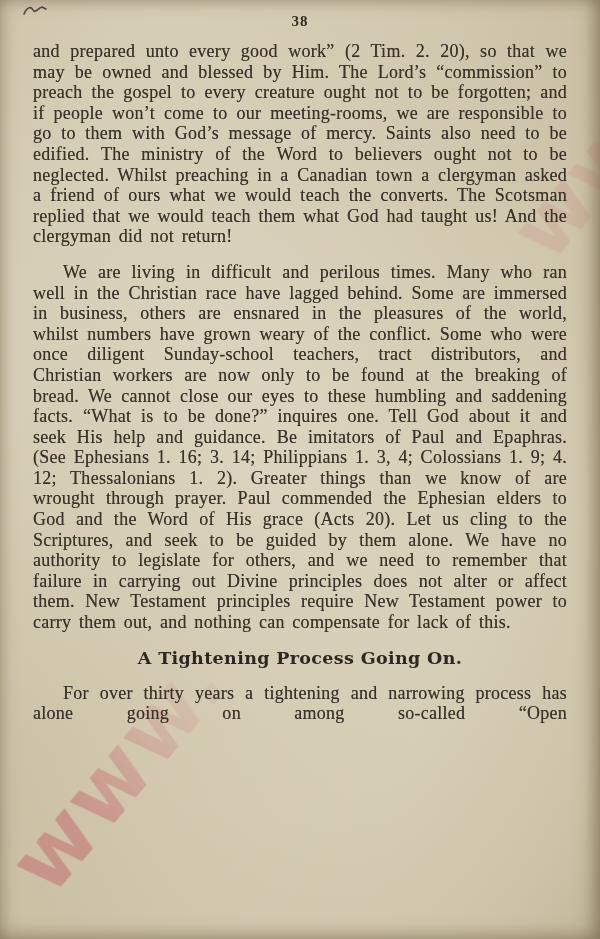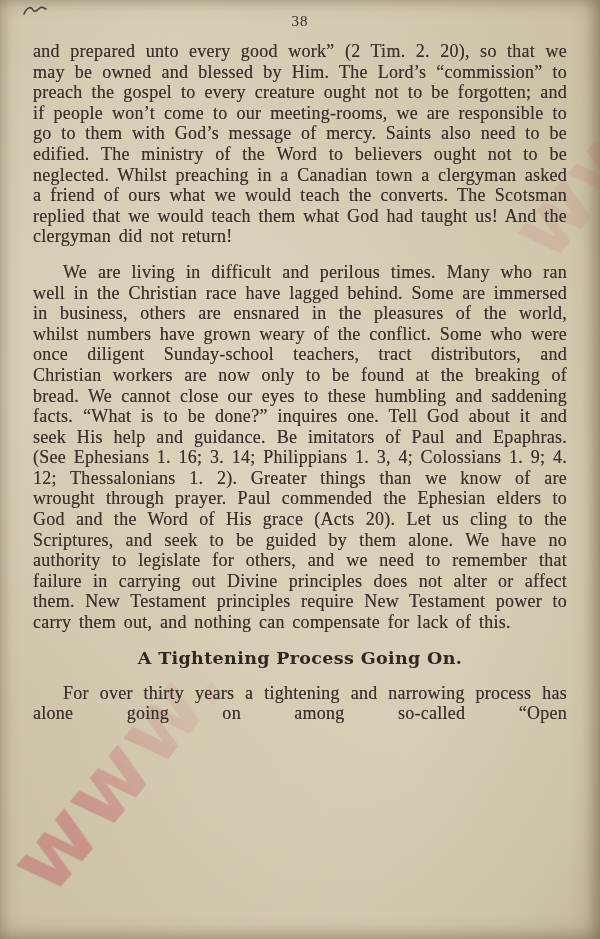--- a/index.html
+++ b/index.html
@@ -25,21 +25,21 @@
     font-family: "Liberation Serif", serif;
     color: #38322b;
   }
   .content {
     position: relative;
     z-index: 2;
     padding: 13px 33px 0 33px;
   }
   .page-number {
     text-align: center;
-    font-weight: normal;
+    font-weight: bold;
     font-size: 15px;
     letter-spacing: 1px;
     margin-bottom: 11px;
     color: #322c26;
   }
   p.body {
     margin: 0;
     font-size: 18px;
     line-height: 20.6px;
     text-align: justify;

